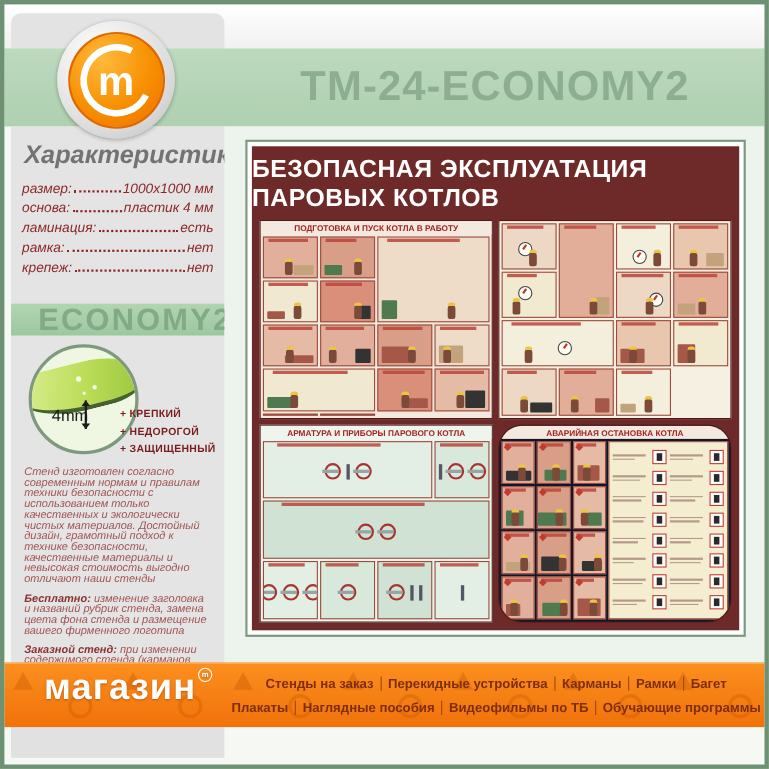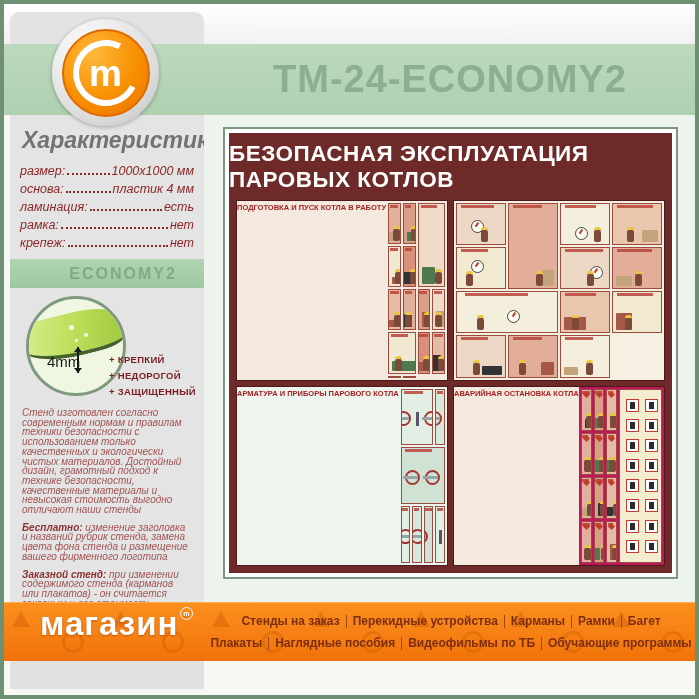--- a/index.html
+++ b/index.html
@@ -30,23 +30,23 @@
 
   
   #sidebar{left:10px;top:115px;width:194px;height:545px;background:#e4e4e4;overflow:hidden;z-index:2;}
   #sidebar-tail{left:10px;top:660px;width:194px;height:29px;background:#e1e1e1;}
   #main-bg{left:204px;top:115px;width:491px;height:545px;background:#edf3ed;}
 
   .char-title{margin:12px 0 6px 12px;font-size:23px;font-weight:bold;font-style:italic;color:#737373;}
   .spec-row{display:flex;align-items:flex-end;margin:0 10px;height:18px;
             font-style:italic;font-size:12.5px;color:#8d2727;}
   .spec-dots{flex:1;border-bottom:2px dotted #8d2727;margin:0 2px 3px 2px;}
-  .model-band{margin-top:9px;height:29px;background:linear-gradient(#b1d4b2,#9dc89f);
+  .model-band{margin-top:26px;height:29px;background:linear-gradient(#b1d4b2,#9dc89f);
               display:flex;align-items:center;justify-content:center;
-              font-size:16px;font-weight:bold;color:#81ab84;letter-spacing:2px;padding-left:32px;}
+              font-size:28px;font-weight:bold;color:#81ab84;letter-spacing:2px;padding-left:32px;}
   .material{position:relative;height:116px;}
   .m-circle{position:absolute;left:16px;top:8px;width:94px;height:94px;border-radius:50%;
             background:#eff7e3;border:3px solid #7e9a7e;overflow:hidden;}
   .m-sheet{position:absolute;left:-12px;top:14px;width:110px;height:40px;transform:rotate(-14deg);
            background:linear-gradient(105deg,#dcef95,#bcdd58 55%,#9cc73e);
            border-radius:12% 45% 30% 55%;border-bottom:4px solid #46622c;}
   .m-drop{position:absolute;border-radius:50%;background:rgba(255,255,255,.85);}
   .m-arrow{position:absolute;left:48px;top:48px;width:2px;height:26px;background:#1a1a1a;}
   .m-arrow:before{content:"";position:absolute;left:-3px;top:-4px;border:4px solid transparent;border-bottom:5px solid #1a1a1a;}
   .m-arrow:after{content:"";position:absolute;left:-3px;bottom:-4px;border:4px solid transparent;border-top:5px solid #1a1a1a;}
@@ -57,21 +57,21 @@
   .paras p{margin:0 0 8px 0;}
   .paras b{color:#8c3232;}
 
   
   #poster{left:223px;top:127px;width:455px;height:452px;background:#fff;border:2px solid #7d987f;
           box-sizing:border-box;padding:4px;z-index:3;}
   .poster-in{width:100%;height:100%;background:#6e2a28;display:flex;flex-direction:column;box-sizing:border-box;}
   .poster-title{color:#fff;font-weight:bold;font-size:22.5px;line-height:26px;
                 padding-top:8px;letter-spacing:.5px;}
   .quads{flex:1;display:grid;grid-template-columns:1fr 1fr;grid-template-rows:1fr 1fr;gap:5px;margin:7px;}
-  .quad{border:1px solid #4c1a1a;display:flex;flex-direction:row;overflow:hidden;}
+  .quad{border:1px solid #4c1a1a;display:flex;flex-direction:column;overflow:hidden;}
   .quad-title{color:#a42222;font-weight:bold;font-size:7.5px;text-align:center;padding:2px 0 1px;
               white-space:nowrap;overflow:hidden;}
   .quad-body{flex:1;display:grid;gap:2px;padding:2px;grid-auto-flow:dense;overflow:hidden;}
   .cell{border:1px solid #9c4b3c;position:relative;overflow:hidden;}
   .cap{position:absolute;top:1px;left:8%;height:3px;background:#b8443a;opacity:.85;}
   .wk{position:absolute;bottom:2px;width:7px;height:12px;background:#7b4a38;border-radius:2px;}
   .wk:before{content:"";position:absolute;top:-3px;left:0;width:7px;height:3px;background:#ecc63f;border-radius:3px 3px 0 0;}
   .mx{position:absolute;bottom:2px;border-radius:1px;}
   .gg{position:absolute;width:11px;height:11px;border-radius:50%;background:#fdfdf4;border:1.5px solid #444;}
   .gg:after{content:"";position:absolute;left:4.5px;top:1px;width:1.5px;height:5px;background:#c0392b;transform:rotate(35deg);}
@@ -373,21 +373,21 @@
                 </div>
               </div>
               <div class="cell" style="grid-area: span 1 / span 1; background: rgb(227, 239, 228);">
                 <div class="cap" style="width: 73.2402%;"></div>
                 <div class="vrow">
                   <div class="stem"></div>
                 </div>
               </div>
             </div>
           </div>
-          <div class="quad" style="background: #be185d;">
+          <div class="quad" style="background: #0f172a; border-radius: 22px;">
             <div class="quad-title" style="background: rgb(243, 233, 223);">АВАРИЙНАЯ ОСТАНОВКА КОТЛА</div>
             <div class="q4-body">
               <div class="q4-left">
                 <div class="cell" style="background: rgb(226, 175, 156);">
                   <div class="cap" style="width: 84.5051%;"></div>
                   <div class="mx" style="width: 23.0527px; height: 8.29141px; background: rgb(51, 51, 51); left: 3px;"></div>
                   <div class="wk" style="left: 50.9021%;"></div>
                   <div class="st"></div>
                 </div>
                 <div class="cell" style="background: rgb(217, 158, 136);">

